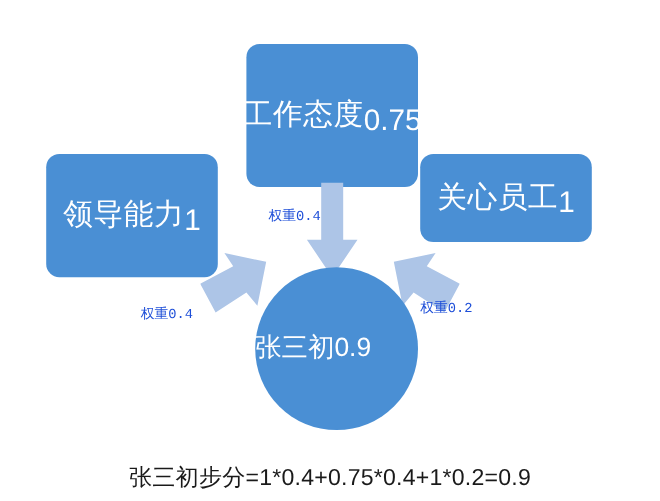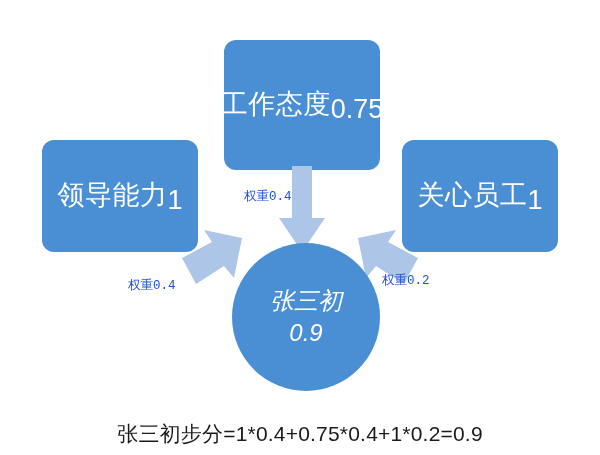--- a/index.html
+++ b/index.html
@@ -51,42 +51,39 @@
     width: 156px;
     height: 112px;
   }
   #box-attitude {
     left: 224px;
     top: 40px;
     width: 156px;
     height: 130px;
   }
   #box-care {
-    left: 402px;
+    left: 382px;
     top: 140px;
     width: 156px;
-    height: 112px;
+    height: 80px;
   }
 
   
   #result-circle {
     position: absolute;
     left: 232px;
     top: 243px;
     width: 148px;
     height: 148px;
     border-radius: 50%;
     background: #4a8fd4;
     color: #ffffff;
     display: flex;
-    flex-direction: column;
     align-items: center;
-    justify-content: center;
     text-align: center;
-    font-style: italic;
   }
   .circle-line {
     font-size: 24px;
     line-height: 1.28;
     white-space: nowrap;
   }
   .circle-value {
     font-size: 24px;
     line-height: 1.3;
   }

